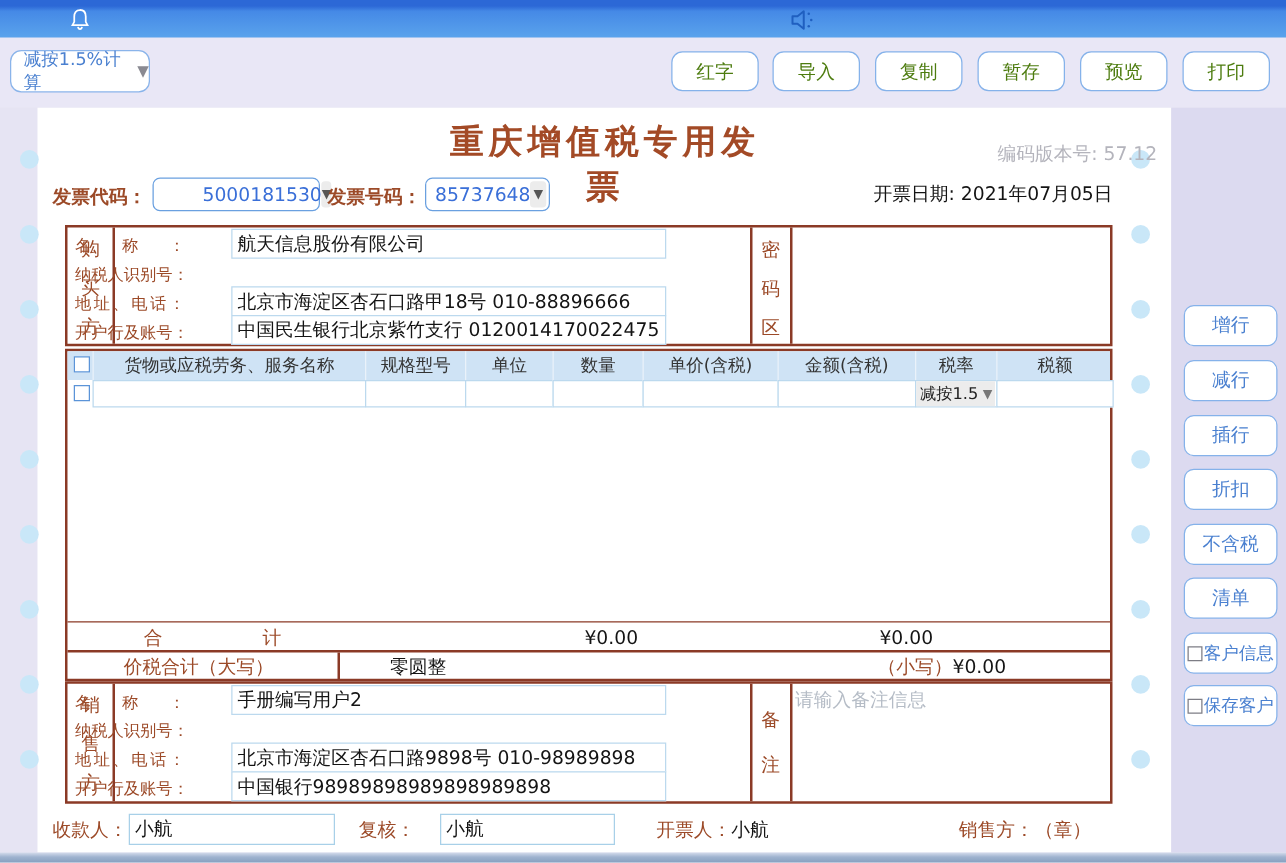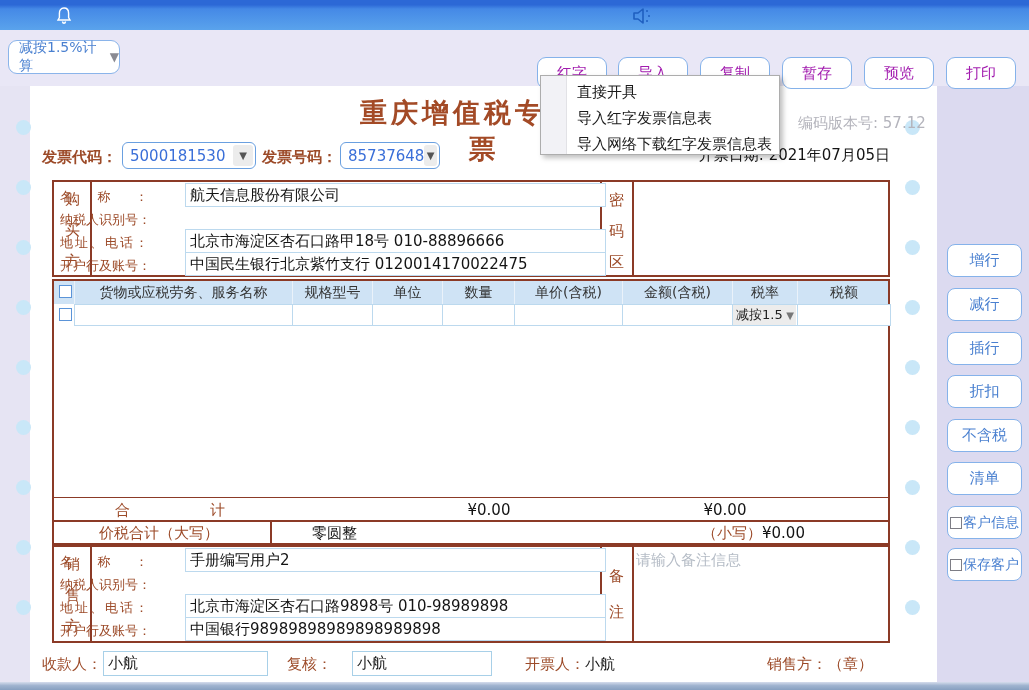--- a/index.html
+++ b/index.html
@@ -16,22 +16,22 @@
   .notif-text .hl { color:#ff2020; }
   .bell { position:absolute; left:55px; top:6px; }
   .speaker { position:absolute; left:630px; top:6px; }
 
   
   .toolbar { left:0; top:30px; width:1029px; height:56px; background:#e9e7f6; }
   .tax-combo { position:absolute; left:8px; top:10px; width:112px; height:34px; background:#fff;
     border:1px solid #8ab4ea; border-radius:9px; color:#4a80d0; font-size:14px;
     display:flex; align-items:center; padding-left:10px; cursor:pointer; }
   .tax-combo .chev { margin-left:8px; color:#8a8a92; font-size:12px; }
-  .tb-btn { position:absolute; top:27px; width:70px; height:32px; background:#fff;
-    border:1px solid #85b2ea; border-radius:9px; color:#a21caf; font-size:15px;
+  .tb-btn { position:absolute; top:11px; width:70px; height:32px; background:#fff;
+    border:1px solid #85b2ea; border-radius:9px; color:#4d7c0f; font-size:15px;
     display:flex; align-items:center; justify-content:center; cursor:pointer; }
 
   
   .sheet { left:30px; top:86px; width:907px; height:596px; background:#fff; }
 
   
   .side-panel { left:937px; top:86px; width:92px; height:596px; background:#dcdaf0; }
   .side-btn { position:absolute; left:947px; width:75px; height:33px; background:#fff;
     border:1px solid #85b2ea; border-radius:8px; color:#4a80d0; font-size:15px;
     display:flex; align-items:center; justify-content:center; cursor:pointer; z-index:5; }
@@ -51,21 +51,21 @@
     font-size:15px; color:#3a6fd8; display:flex; align-items:center; z-index:10; }
   .combo .val { padding-left:7px; flex:1; }
   .combo .drop { width:20px; height:21px; margin-right:2px; background:#ececec; border-radius:3px;
     display:flex; align-items:center; justify-content:center; color:#555; font-size:10px; }
 
   .box { border:2px solid #8b3a26; background:#fff; z-index:6; }
   .vline { position:absolute; top:0; bottom:0; width:0; border-left:2px solid #8b3a26; }
   .vchar { position:absolute; font-size:15px; color:#9c4a28; font-family:"DejaVu Serif",serif; }
   .flabel { position:absolute; left:6px; width:88px; font-size:13px; color:#9c4a28;
     font-family:"DejaVu Serif",serif; text-align:justify; text-align-last:justify; white-space:nowrap; }
-  .fval { position:absolute; left:131px; width:421px; height:24px; border:1px solid #bcd9ee;
+  .fval { position:absolute; left:131px; width:348px; height:24px; border:1px solid #bcd9ee;
     background:#fff; font-size:15px; color:#141414; padding:2px 0 0 4px; white-space:nowrap; overflow:hidden; }
 
   
   .th-cell { position:absolute; top:0; height:23px; font-size:14px; color:#333;
     display:flex; align-items:center; justify-content:center; border-left:1px solid #eaf2fa; }
   .cell { position:absolute; top:23px; height:22px; border:1px solid #bcd9ee; background:#fff; }
   .cb { position:absolute; width:13px; height:13px; border:1px solid #5b94d8; background:#fff; cursor:pointer; }
   .rate-dd { position:absolute; background:#ececec; font-size:13px; color:#222;
     display:flex; align-items:center; justify-content:space-between; padding:0 2px 0 3px; cursor:pointer; }
   .rate-dd .chev { color:#777; font-size:10px; }
@@ -126,21 +126,21 @@
         <div class="tb-btn" style="left: 864px;">预览</div>
         <div class="tb-btn" style="left: 946px;">打印</div>
       </div>
   </div>
 
   <div class="abs title">重庆增值税专用发票</div>
   <div class="abs version">编码版本号: 57.12</div>
   <div class="abs dateline"><span>开票日期:</span> <span>2021年07月05日</span></div>
 
   <div class="abs codelabel" style="left:42px; top:148px;">发票代码：</div>
-  <div class="abs combo" style="left:122px; top:142px; width:134px;">
+  <div class="abs combo" style="left:122px; top:142px; width:134px;padding-left:32px;">
     <span class="val">5000181530</span>
     <span class="drop">▼</span>
   </div>
   <div class="abs codelabel" style="left:262px; top:148px;">发票号码：</div>
   <div class="abs combo" style="left:340px; top:142px; width:100px;">
     <span class="val">85737648</span>
     <span class="drop">▼</span>
   </div>
 
   <div class="abs box" id="buyer-box" style="left:52px; top:180px; width:838px; height:97px;">
@@ -224,28 +224,20 @@
 
   <div class="footer-label" style="left:42px; top:655px;">收款人：</div>
   <div class="footer-input" style="left:103px; top:651px; width:165px;">小航</div>
   <div class="footer-label" style="left:287px; top:655px;">复核：</div>
   <div class="footer-input" style="left:352px; top:651px; width:140px;">小航</div>
   <div class="footer-label" style="left:525px; top:655px;">开票人：</div>
   <div class="footer-text" style="left:585px; top:655px;">小航</div>
   <div class="footer-label" style="left:767px; top:655px;">销售方：</div>
   <div class="footer-label" style="left:828px; top:655px;">（章）</div>
 
-  <div class="abs menu">
-    <div class="gutter"></div>
-    <div id="menu-items">
-        <div class="menu-item" style="top: 3px;">直接开具</div>
-        <div class="menu-item" style="top: 29px;">导入红字发票信息表</div>
-        <div class="menu-item" style="top: 55px;">导入网络下载红字发票信息表</div>
-      </div>
-  </div>
 
   <div class="abs bottom-strip"></div>
 
 <div class="side-btn" style="top: 244px;">
       <span>增行</span>
     </div>
     <div class="side-btn" style="top: 288px;">
       <span>减行</span>
     </div>
     <div class="side-btn" style="top: 332px;">

